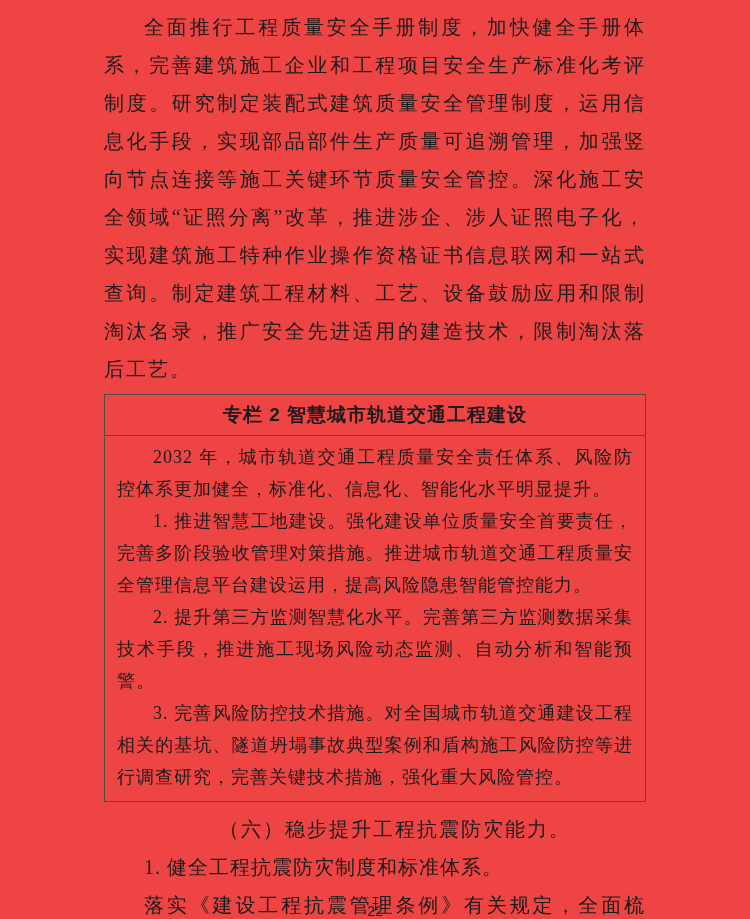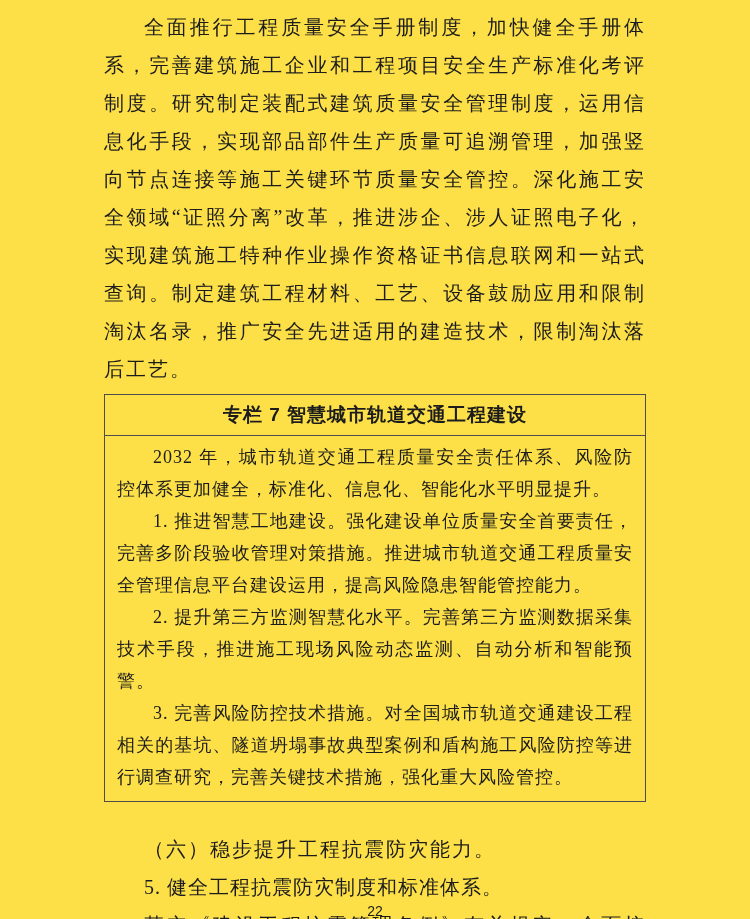--- a/index.html
+++ b/index.html
@@ -5,21 +5,21 @@
   html, body {
     margin: 0;
     padding: 0;
     background: #e8e8e8;
   }
   .page {
     position: relative;
     width: 750px;
     height: 919px;
     margin: 0 auto;
-    background: #fde047;
+    background: #ef4444;
     color: #1c1c1c;
     font-family: "Liberation Serif", "DejaVu Serif", serif;
     overflow: hidden;
     box-sizing: border-box;
   }
   .content {
     position: absolute;
     left: 104px;
     top: 8px;
     width: 542px;
@@ -53,25 +53,26 @@
   }
   .column-box-body p {
     font-size: 18px;
     line-height: 32px;
     letter-spacing: 1px;
     text-align: justify;
     text-justify: inter-character;
     text-indent: 2em;
   }
   .section-heading {
-    margin-top: 28px;
+    margin-top: 8px;
     font-size: 20px;
     line-height: 38px;
     letter-spacing: 2px;
     text-indent: 2em;
+    text-align: center;
   }
   .sub-heading {
     font-size: 20px;
     line-height: 38px;
     letter-spacing: 1px;
     text-indent: 2em;
   }
   .page-number {
     position: absolute;
     bottom: 0;
@@ -85,30 +86,30 @@
 </style>
 </head>
 <body>
 
 <div class="page">
   <div class="content">
 
     <p class="body-para">全面推行工程质量安全手册制度，加快健全手册体系，完善建筑施工企业和工程项目安全生产标准化考评制度。研究制定装配式建筑质量安全管理制度，运用信息化手段，实现部品部件生产质量可追溯管理，加强竖向节点连接等施工关键环节质量安全管控。深化施工安全领域“证照分离”改革，推进涉企、涉人证照电子化，实现建筑施工特种作业操作资格证书信息联网和一站式查询。制定建筑工程材料、工艺、设备鼓励应用和限制淘汰名录，推广安全先进适用的建造技术，限制淘汰落后工艺。</p>
 
     <div class="column-box">
-      <div class="column-box-title">专栏 7  智慧城市轨道交通工程建设</div>
+      <div class="column-box-title">专栏 2  智慧城市轨道交通工程建设</div>
       <div class="column-box-body">
         <p>2032 年，城市轨道交通工程质量安全责任体系、风险防控体系更加健全，标准化、信息化、智能化水平明显提升。</p>
         <p>1. 推进智慧工地建设。强化建设单位质量安全首要责任，完善多阶段验收管理对策措施。推进城市轨道交通工程质量安全管理信息平台建设运用，提高风险隐患智能管控能力。</p>
         <p>2. 提升第三方监测智慧化水平。完善第三方监测数据采集技术手段，推进施工现场风险动态监测、自动分析和智能预警。</p>
         <p>3. 完善风险防控技术措施。对全国城市轨道交通建设工程相关的基坑、隧道坍塌事故典型案例和盾构施工风险防控等进行调查研究，完善关键技术措施，强化重大风险管控。</p>
       </div>
     </div>
 
     <p class="section-heading">（六）稳步提升工程抗震防灾能力。</p>
 
-    <p class="sub-heading">5. 健全工程抗震防灾制度和标准体系。</p>
+    <p class="sub-heading">1. 健全工程抗震防灾制度和标准体系。</p>
 
     <p class="body-para">落实《建设工程抗震管理条例》有关规定，全面梳理现行制度体系，加快制修订配套规章制度。不断完善工程抗震</p>
   </div>
 
   <div class="page-number">22</div>
 </div>
 
 </body></html>

